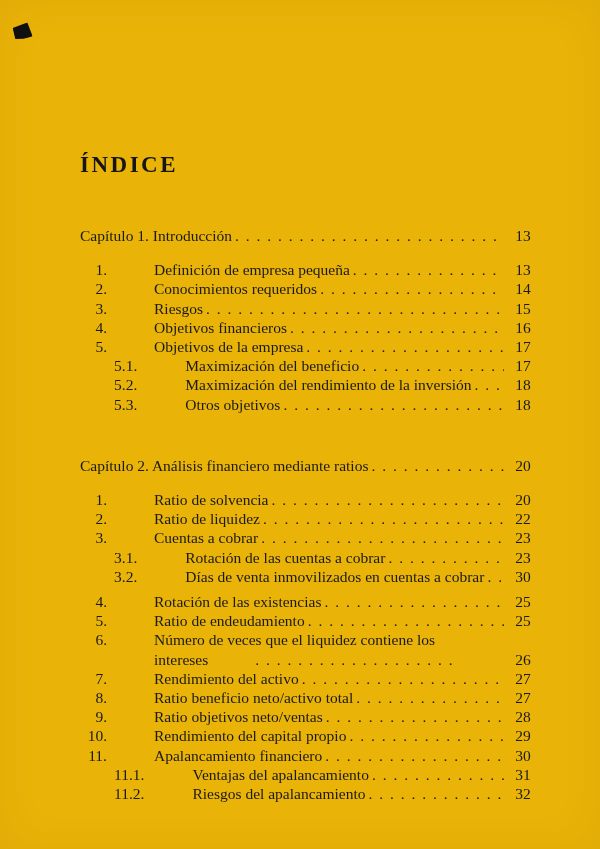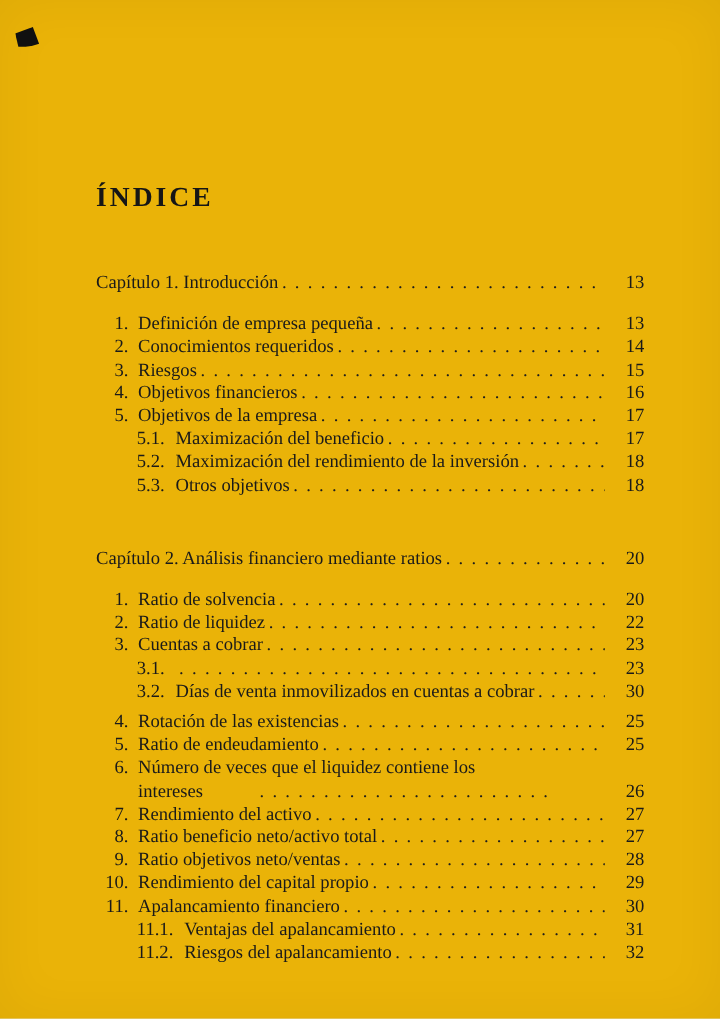--- a/index.html
+++ b/index.html
@@ -62,37 +62,37 @@
   .level1 > .row > .num {
     width: 27px;
     text-align: right;
     margin-right: 8px;
   }
   .level2 { padding-left: 34px; }
   .level2 > .row > .num {
     margin-right: 9px;
   }
   .level1 > .line2 { padding-left: 35px; gap: 44px; }
-  .label { flex: none; }
+  .label { flex: none; margin-left: 39px; }
   .leader {
     flex: 1 1 auto;
     min-width: 8px;
     overflow: hidden;
     white-space: nowrap;
     margin: 0 5px 0 3px;
     letter-spacing: 1.5px;
     color: #1e1e1e;
   }
   .leader::after {
     content: ". . . . . . . . . . . . . . . . . . . . . . . . . . . . . . . . . . . . . . . . . . . . . . . . . . . . . . . . . . . . . . . . . . . . . . . . . . . . . . . .";
   }
   .pagenum {
     flex: none;
     width: 28px;
-    text-align: right;
+    text-align: center;
   }
 </style>
 </head>
 <body>
 
 <div class="page">
   <div class="scan-mark"></div>
   <div class="content">
     <h1 class="title">ÍNDICE</h1>
     <div>
@@ -218,20 +218,21 @@
       <span class="label">Cuentas a cobrar</span>
       <span class="leader"></span>
       <span class="pagenum">23</span>
     </div>
 
   </div>
 
   <div class="entry level2">
     <div class="row line1">
       <span class="num">3.1.</span>
+      <span class="label">Rotación de las cuentas a cobrar</span>
       <span class="leader"></span>
       <span class="pagenum">23</span>
     </div>
 
   </div>
 
   <div class="entry level2">
     <div class="row line1">
       <span class="num">3.2.</span>
       <span class="label">Días de venta inmovilizados en cuentas a cobrar</span>

